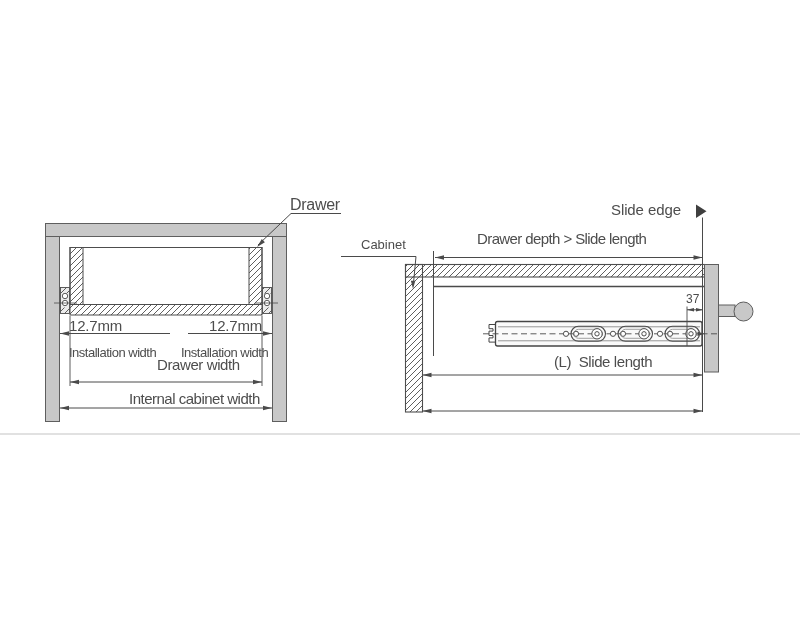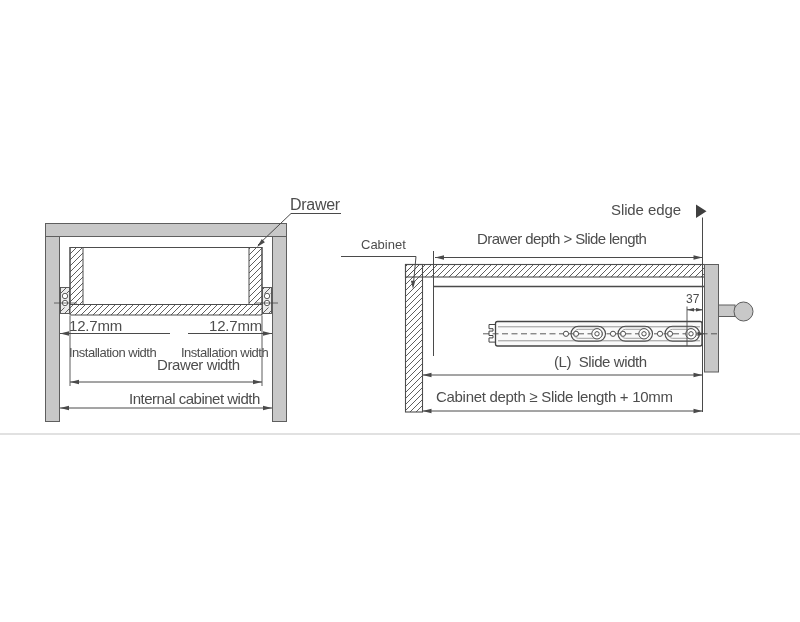--- a/index.html
+++ b/index.html
@@ -166,16 +166,15 @@
 <div class="lbl" style="left:209px;top:318px;font-size:15px;letter-spacing:-0.2px;">12.7mm</div>
 <div class="lbl" style="left:69px;top:346px;font-size:13px;letter-spacing:-0.5px;">Installation width</div>
 <div class="lbl" style="left:181px;top:346px;font-size:13px;letter-spacing:-0.5px;">Installation width</div>
 <div class="lbl" style="left:157px;top:357px;font-size:15px;letter-spacing:-0.4px;">Drawer width</div>
 <div class="lbl" style="left:129px;top:391px;font-size:15px;letter-spacing:-0.5px;">Internal cabinet width</div>
 
 <div class="lbl" style="left:361px;top:238px;font-size:13px;letter-spacing:0;">Cabinet</div>
 <div class="lbl" style="left:611px;top:202px;font-size:15px;letter-spacing:-0.1px;">Slide edge</div>
 <div class="lbl" style="left:477px;top:231px;font-size:15px;letter-spacing:-0.6px;">Drawer depth &gt; Slide length</div>
 <div class="lbl" style="left:686px;top:293px;font-size:12px;letter-spacing:0;">37</div>
-<div class="lbl" style="left:554px;top:354px;font-size:15px;letter-spacing:-0.4px;">(L)  Slide width</div>
-<div class="lbl" style="left:436px;top:389px;font-size:15px;letter-spacing:-0.3px;">Cabinet depth ≥ Slide length + 10mm</div>
+<div class="lbl" style="left:554px;top:354px;font-size:15px;letter-spacing:-0.4px;">(L)  Slide length</div>
 
 </div>
 
 </body></html>

